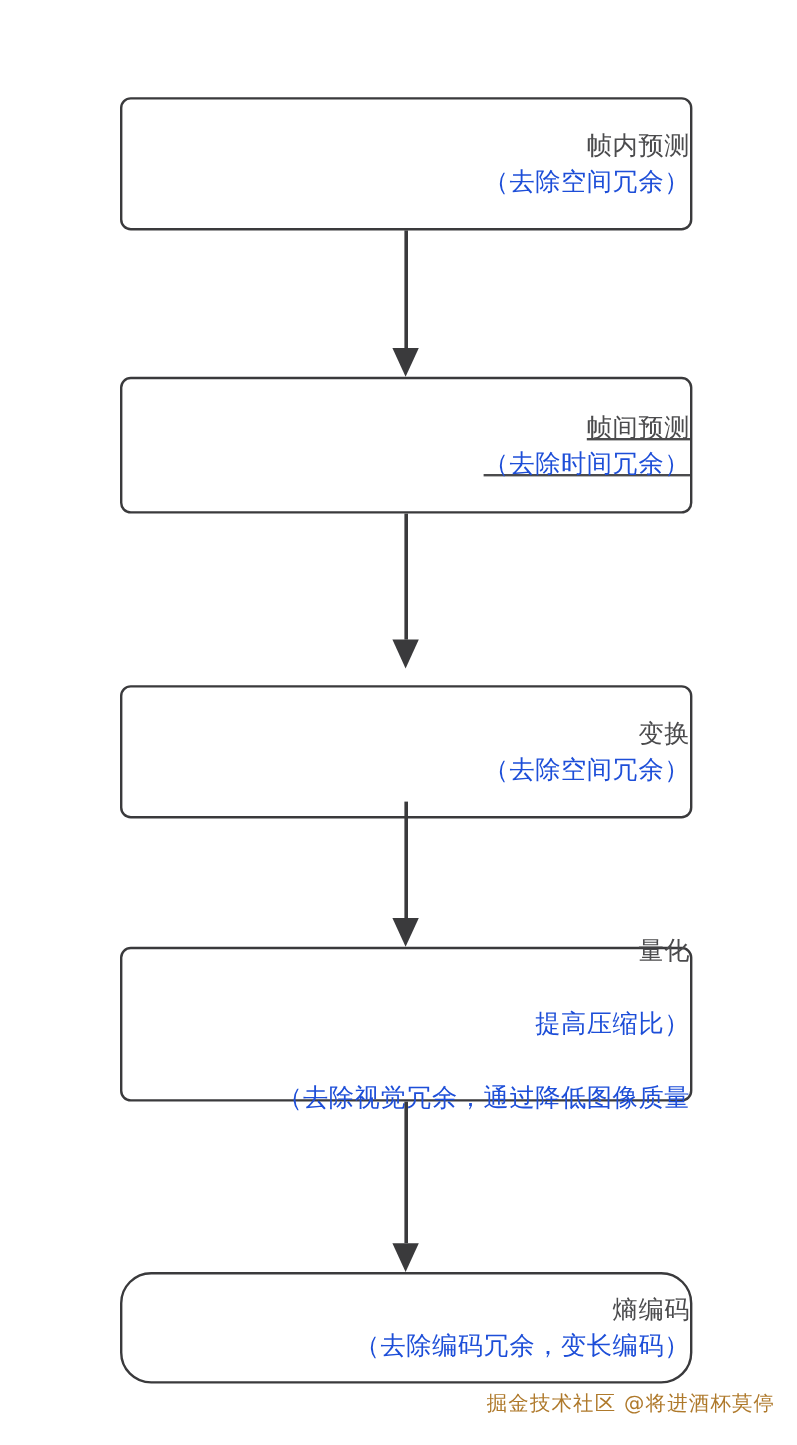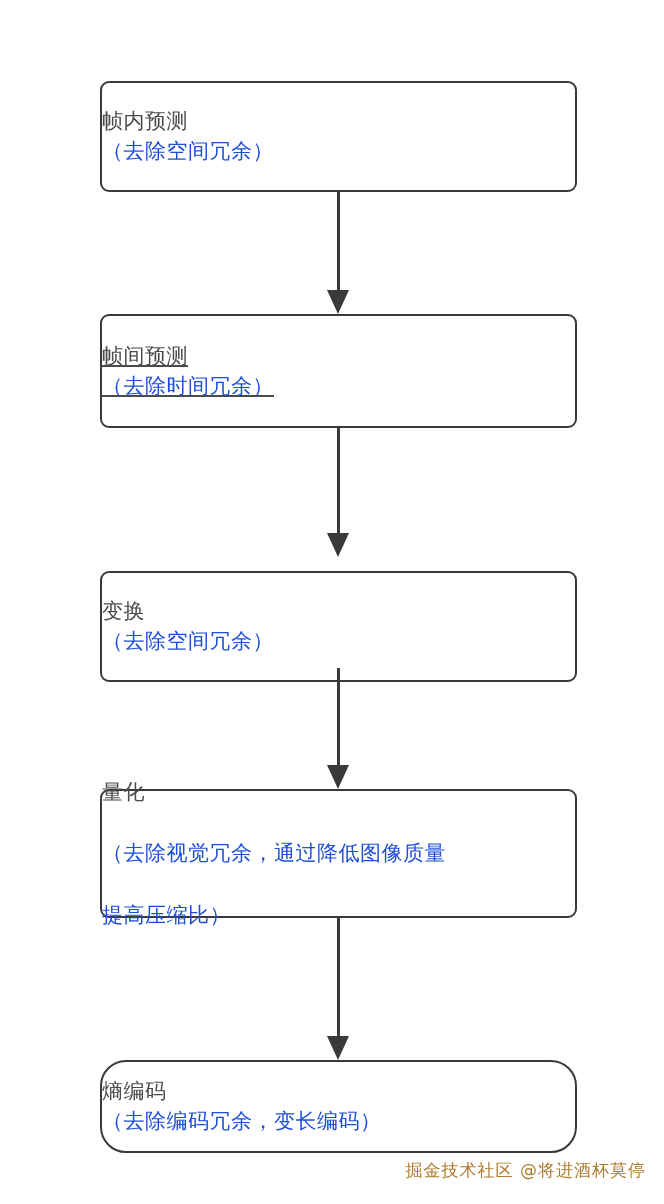--- a/index.html
+++ b/index.html
@@ -24,21 +24,21 @@
   .flow-node {
     position: absolute;
     left: 100px;
     width: 477px;
     box-sizing: border-box;
     border: 2.5px solid #3a3a3c;
     border-radius: 9px;
     background: #ffffff;
     display: flex;
     flex-direction: column;
-    align-items: flex-start;
+    align-items: flex-end;
     justify-content: center;
     color: #4b4b4d;
   }
 
   .node-title {
     font-size: 21px;
     line-height: 30px;
     letter-spacing: 0.5px;
     color: #4b4b4d;
     white-space: nowrap;
@@ -140,22 +140,22 @@
     <div class="node-sub">（去除空间冗余）</div>
   </div>
 
   <div class="connector" id="conn-2">
     <div class="stem"></div>
     <div class="head"></div>
   </div>
 
   <div class="flow-node" id="node-3">
     <div class="node-title">量化</div>
+    <div class="node-sub">提高压缩比）</div>
     <div class="node-sub">（去除视觉冗余，通过降低图像质量</div>
-    <div class="node-sub">提高压缩比）</div>
   </div>
 
   <div class="connector" id="conn-3">
     <div class="stem"></div>
     <div class="head"></div>
   </div>
 
   <div class="flow-node" id="node-4">
     <div class="node-title">熵编码</div>
     <div class="node-sub">（去除编码冗余，变长编码）</div>

